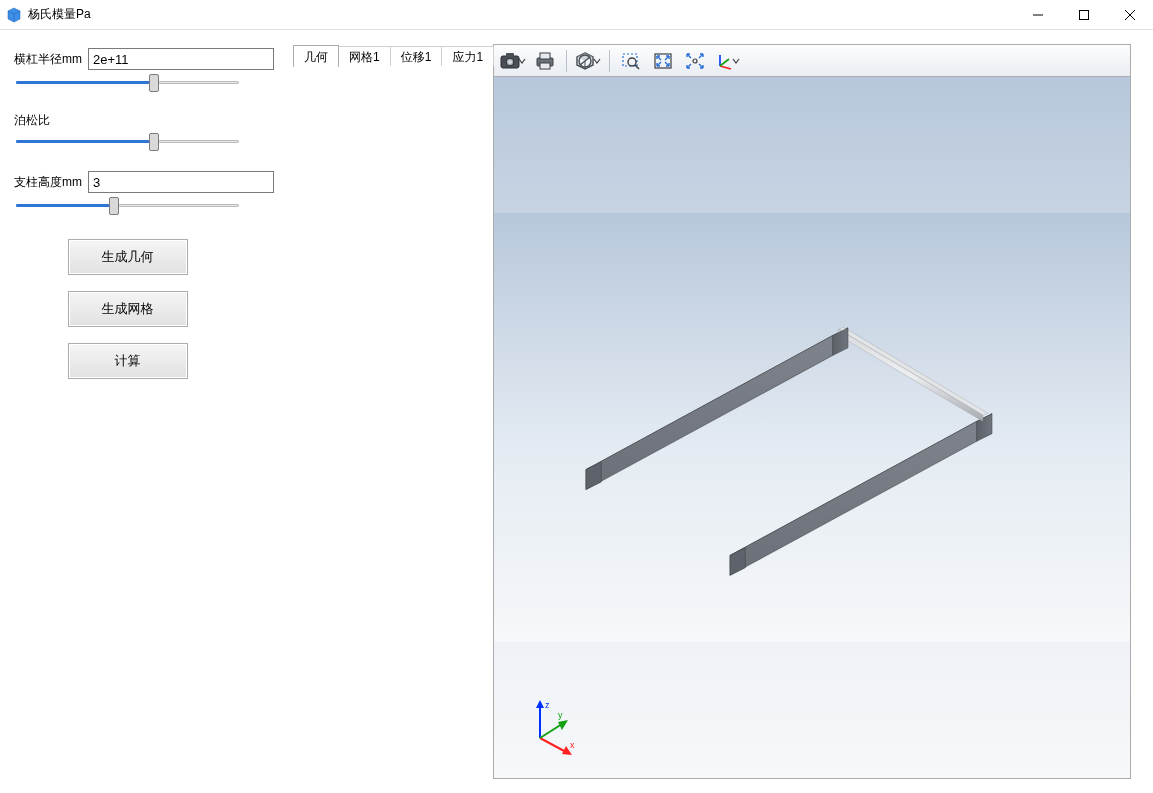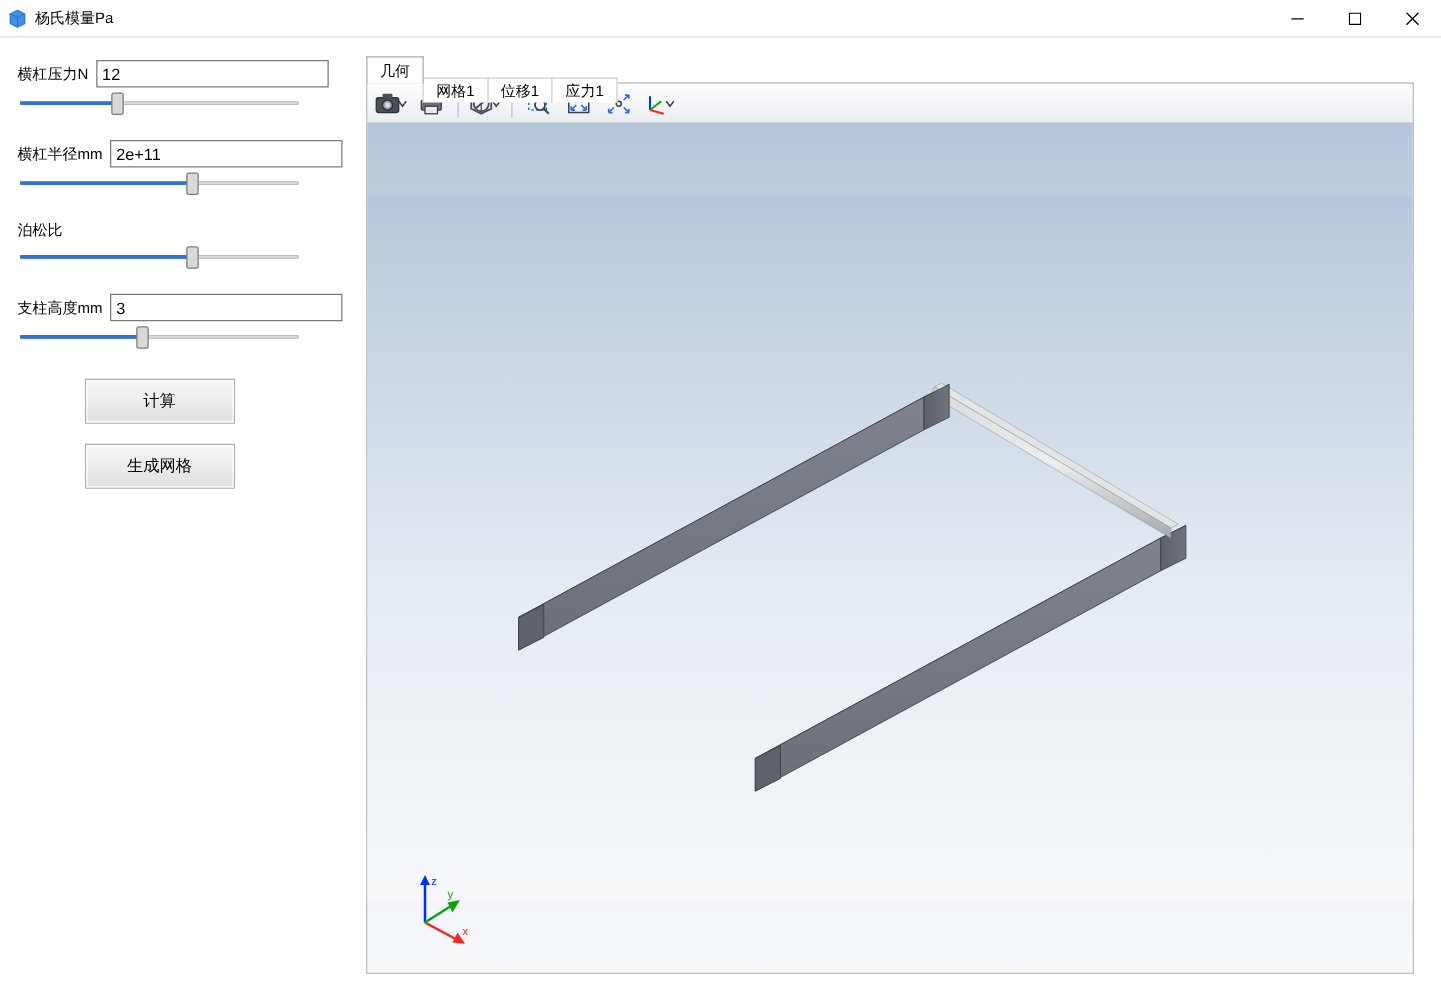--- a/index.html
+++ b/index.html
@@ -36,28 +36,28 @@
     background: #d9d9d9; border: 1px solid #7a7a7a; border-radius: 2px;
     transform: translateX(-50%);
   }
   .actions { display: flex; flex-direction: column; gap: 16px; align-items: center; margin-top: 24px; }
   .action-btn {
     width: 120px; height: 36px; font-size: 13px; cursor: default;
     background: linear-gradient(#f5f5f5,#e1e1e1);
     border: 1px solid #acacac; outline: 1px solid #fff; outline-offset: -2px;
   }
 
-  .mainarea { flex: 1; padding: 14px 22px 14px 28px; display: flex; flex-direction: column; }
+  .mainarea { flex: 1; padding: 14px 22px 14px 28px; display: flex; flex-direction: row; }
   .tabs { display: flex; height: 22px; font-size: 12px; }
   .tab {
     padding: 2px 10px 0 10px; border: 1px solid #acacac; border-bottom: none;
     background: #fff; margin-right: -1px; position: relative; top: 1px;
     display: flex; align-items: center; color: #000;
   }
-  .tab:not(.active) { background: #fff; top: 18px; height: 20px; border-top-color:#d0d0d0; border-left-color:#d0d0d0; border-right-color:#d0d0d0;}
+  .tab:not(.active) { background: #fff; top: 2px; height: 20px; border-top-color:#d0d0d0; border-left-color:#d0d0d0; border-right-color:#d0d0d0;}
   .tab.active { background: #fff; z-index: 2; }
   .tabpanel {
     border: 1px solid #acacac; flex: 1; background: #fff; display: flex; flex-direction: column;
   }
   .toolbar {
     height: 32px; border-bottom: 1px solid #acacac;
     background: linear-gradient(#fdfdfd,#e9edf2);
     display: flex; align-items: center; padding: 0 4px; gap: 2px;
   }
   .tool {
@@ -101,31 +101,20 @@
     </div>
   </div>
 </div>
 
 <div class="content">
 
   <div class="sidebar">
     <div id="params">
         <div class="param">
     <div class="param-row">
-      <span class="param-label">横杠压力N</span>
-      <input class="param-input" value="12" style="">
-    </div>
-    <div class="slider-wrap">
-      <div class="slider-track"></div>
-      <div class="slider-fill" style="width:35%"></div>
-      <div class="slider-thumb" style="left:35%"></div>
-    </div>
-        </div>
-        <div class="param">
-    <div class="param-row">
       <span class="param-label">横杠半径mm</span>
       <input class="param-input" value="2e+11" style="">
     </div>
     <div class="slider-wrap">
       <div class="slider-track"></div>
       <div class="slider-fill" style="width:62%"></div>
       <div class="slider-thumb" style="left:62%"></div>
     </div>
         </div>
         <div class="param">
@@ -144,22 +133,23 @@
       <input class="param-input" value="3" style="">
     </div>
     <div class="slider-wrap">
       <div class="slider-track"></div>
       <div class="slider-fill" style="width:44%"></div>
       <div class="slider-thumb" style="left:44%"></div>
     </div>
         </div>
       </div>
     <div class="actions" id="actions">
+        <button class="action-btn">生成几何</button>
+        <button class="action-btn">生成网格</button>
         <button class="action-btn">计算</button>
-        <button class="action-btn">生成网格</button>
       </div>
   </div>
 
   <div class="mainarea">
     <div class="tabs" id="tabs">
         <div class="tab active">几何</div>
         <div class="tab">网格1</div>
         <div class="tab">位移1</div>
         <div class="tab">应力1</div>
       </div>

